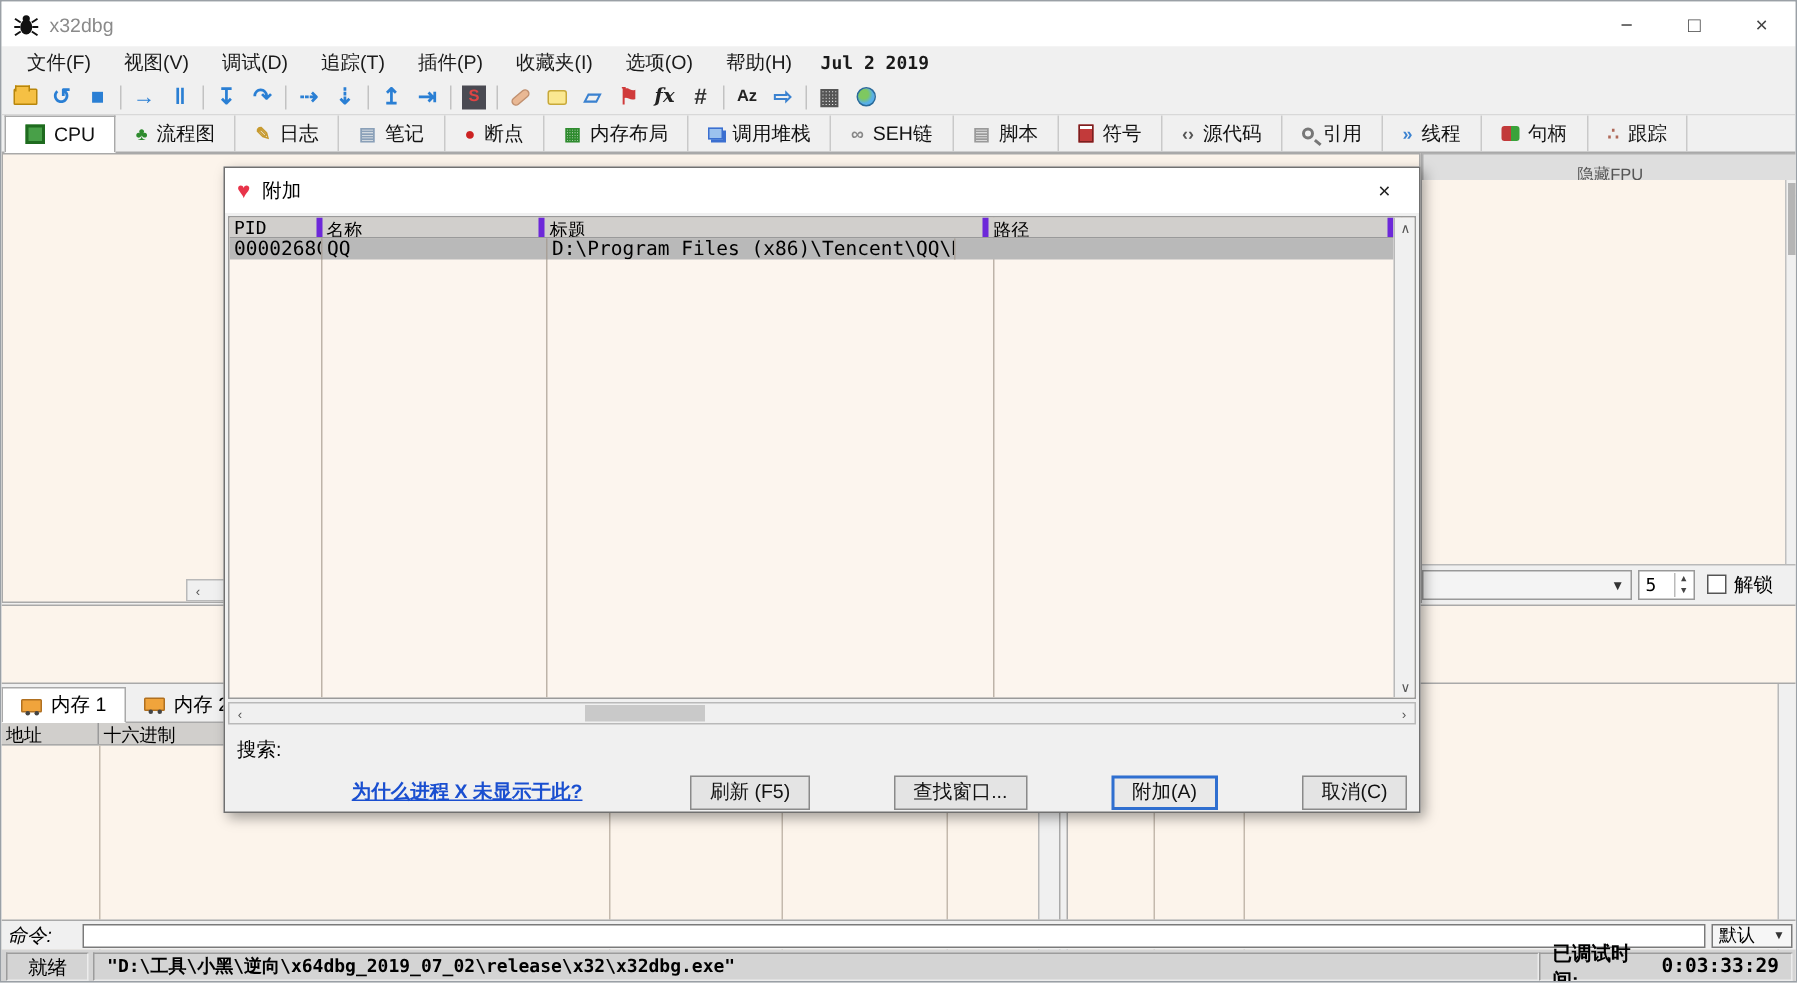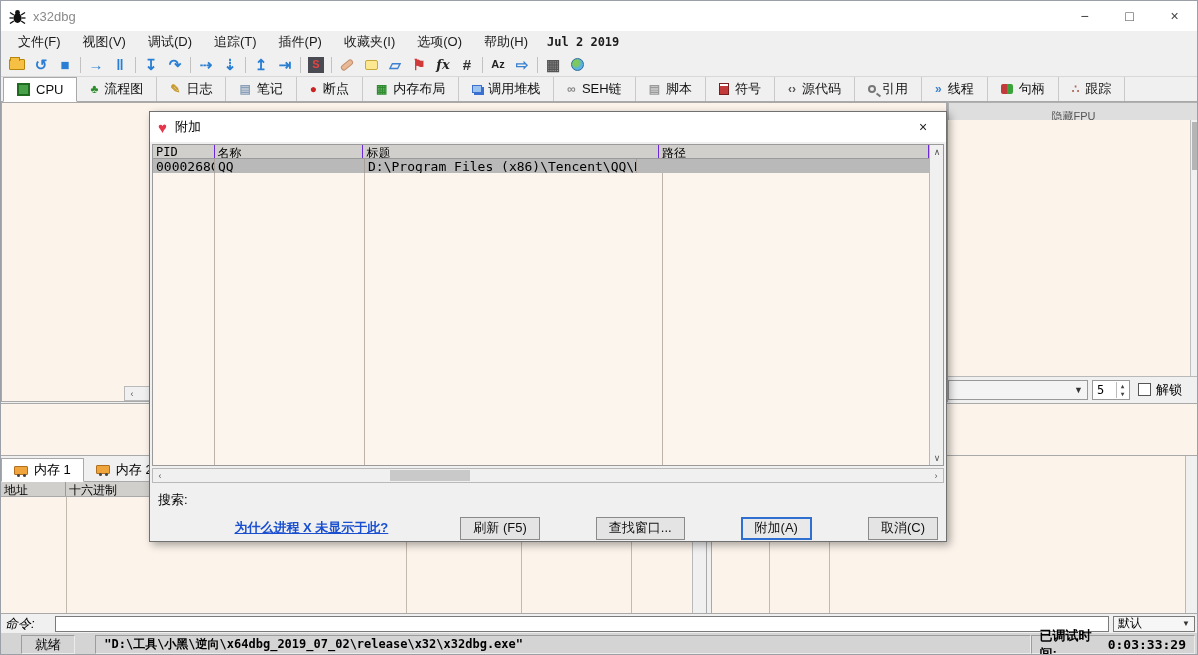--- a/index.html
+++ b/index.html
@@ -80,42 +80,42 @@
 
   
   .dialog { position:absolute; left:148px; top:110px; width:798px; height:431px; background:#f0f0f0; border:1px solid #707070; box-shadow:3px 3px 8px rgba(0,0,0,.35); z-index:10; }
   .dlg-title { height:30px; background:#ffffff; display:flex; align-items:center; padding:0 8px; font-size:13px; }
   .heart { color:#e8344a; font-size:15px; margin-right:8px; }
   .dlg-close { margin-left:auto; width:30px; text-align:center; font-size:14px; color:#222; }
   .dlg-table { position:absolute; left:2px; right:2px; top:32px; height:322px; background:#fcf5ee; border:1px solid #9a9a9a; overflow:hidden; }
   .dlg-cols { position:absolute; top:0; bottom:0; left:0; right:14px; }
   .dlg-col { position:absolute; top:0; bottom:0; border-right:1px solid #bdb3a8; }
   .dlg-head { position:absolute; top:0; left:0; right:14px; height:14px; background:#d1cfcc; border-bottom:1px solid #9a9a9a; display:flex; font-size:12px; font-family:"DejaVu Sans Mono",monospace; }
-  .dlg-head .hc { border-right:1px solid #6d28d9; padding:0 3px; overflow:hidden; white-space:nowrap; }
+  .dlg-head .hc { border-right:4px solid #6d28d9; padding:0 3px; overflow:hidden; white-space:nowrap; }
   .dlg-row { position:absolute; top:14px; left:0; right:14px; height:14px; background:#b9b9b9; display:flex; font-size:13px; font-family:"DejaVu Sans Mono",monospace; }
   .dlg-row .rc { border-right:1px solid #a8a098; padding:0 3px; overflow:hidden; white-space:nowrap; }
   .dlg-vscroll { position:absolute; right:0; top:0; bottom:0; width:14px; background:#f0f0f0; border-left:1px solid #b9b9b9; }
   .dlg-hscroll { position:absolute; left:2px; right:2px; top:356px; height:15px; background:#f0f0f0; border:1px solid #b9b9b9; }
   .dlg-search { position:absolute; left:8px; right:4px; top:377px; height:22px; display:flex; align-items:center; }
   .search-label { font-size:13px; margin-right:6px; }
   .search-box { flex:1; height:20px; background:#fff; border:2px solid #2f6fd0; display:flex; align-items:center; padding-left:3px; font-size:12px; font-family:"DejaVu Sans Mono",monospace; }
   .caret { width:1px; height:13px; background:#000; margin-left:1px; }
   .dlg-btnrow { position:absolute; left:0; right:8px; top:404px; height:24px; display:flex; align-items:center; justify-content:flex-end;gap:44px; }
   .dlg-link { color:#1a4fd0; font-weight:bold; font-size:13px; text-decoration:underline; margin-right:16px; }
   .btn { height:23px; background:#e4e4e4; border:1px solid #8a8a8a; font-size:13px; padding:0 12px; display:flex; align-items:center; margin-left:12px; color:#111; }
   .btn.default { border:2px solid #2f6fd0; background:#e9e9e9; }
 
   
   .cmdrow { position:absolute; top:612px; left:0; width:1198px; height:20px; background:#f0f0f0; border-top:1px solid #a9a9a9; display:flex; align-items:center; padding:0 4px; }
   .cmdlabel { font-size:13px; margin-right:20px;font-style:italic; }
   .cmdinput { flex:1; height:16px; background:#fff; border:1px solid #7a7a7a; }
-  .cmddrop { width:82px; height:16px; margin-left:4px; border:1px solid #7a7a7a; background:#f6f6f6; display:flex; align-items:center; justify-content:space-between; padding:0 4px; font-size:12px; }
+  .cmddrop { width:54px; height:16px; margin-left:4px; border:1px solid #7a7a7a; background:#f6f6f6; display:flex; align-items:center; justify-content:space-between; padding:0 4px; font-size:12px; }
   .cmddrop .arr { font-size:8px; color:#333; }
   .statusbar { position:absolute; top:632px; left:0; width:1198px; height:23px; background:#d4d4d4; display:flex; align-items:center; font-size:13px; }
-  .sseg { border:1px solid; border-color:#9c9c9c #ececec #ececec #9c9c9c; height:19px; display:flex; align-items:center; padding:0 8px; margin-left:20px; }
+  .sseg { border:1px solid; border-color:#9c9c9c #ececec #ececec #9c9c9c; height:19px; display:flex; align-items:center; padding:0 8px; margin-left:3px; }
   .seg-ready { width:56px; justify-content:center; }
   .seg-path { width:980px; font-family:"DejaVu Sans Mono",monospace; font-weight:bold; font-size:12px; overflow:hidden; white-space:nowrap; }
   .seg-time { margin-left:auto; margin-right:4px; font-weight:bold; gap:6px; }
 </style>
 </head>
 <body>
 
 <div class="titlebar">
   <svg class="bug" viewBox="0 0 17 15">
     <ellipse cx="8.5" cy="9" rx="4" ry="5" fill="#111"></ellipse>

